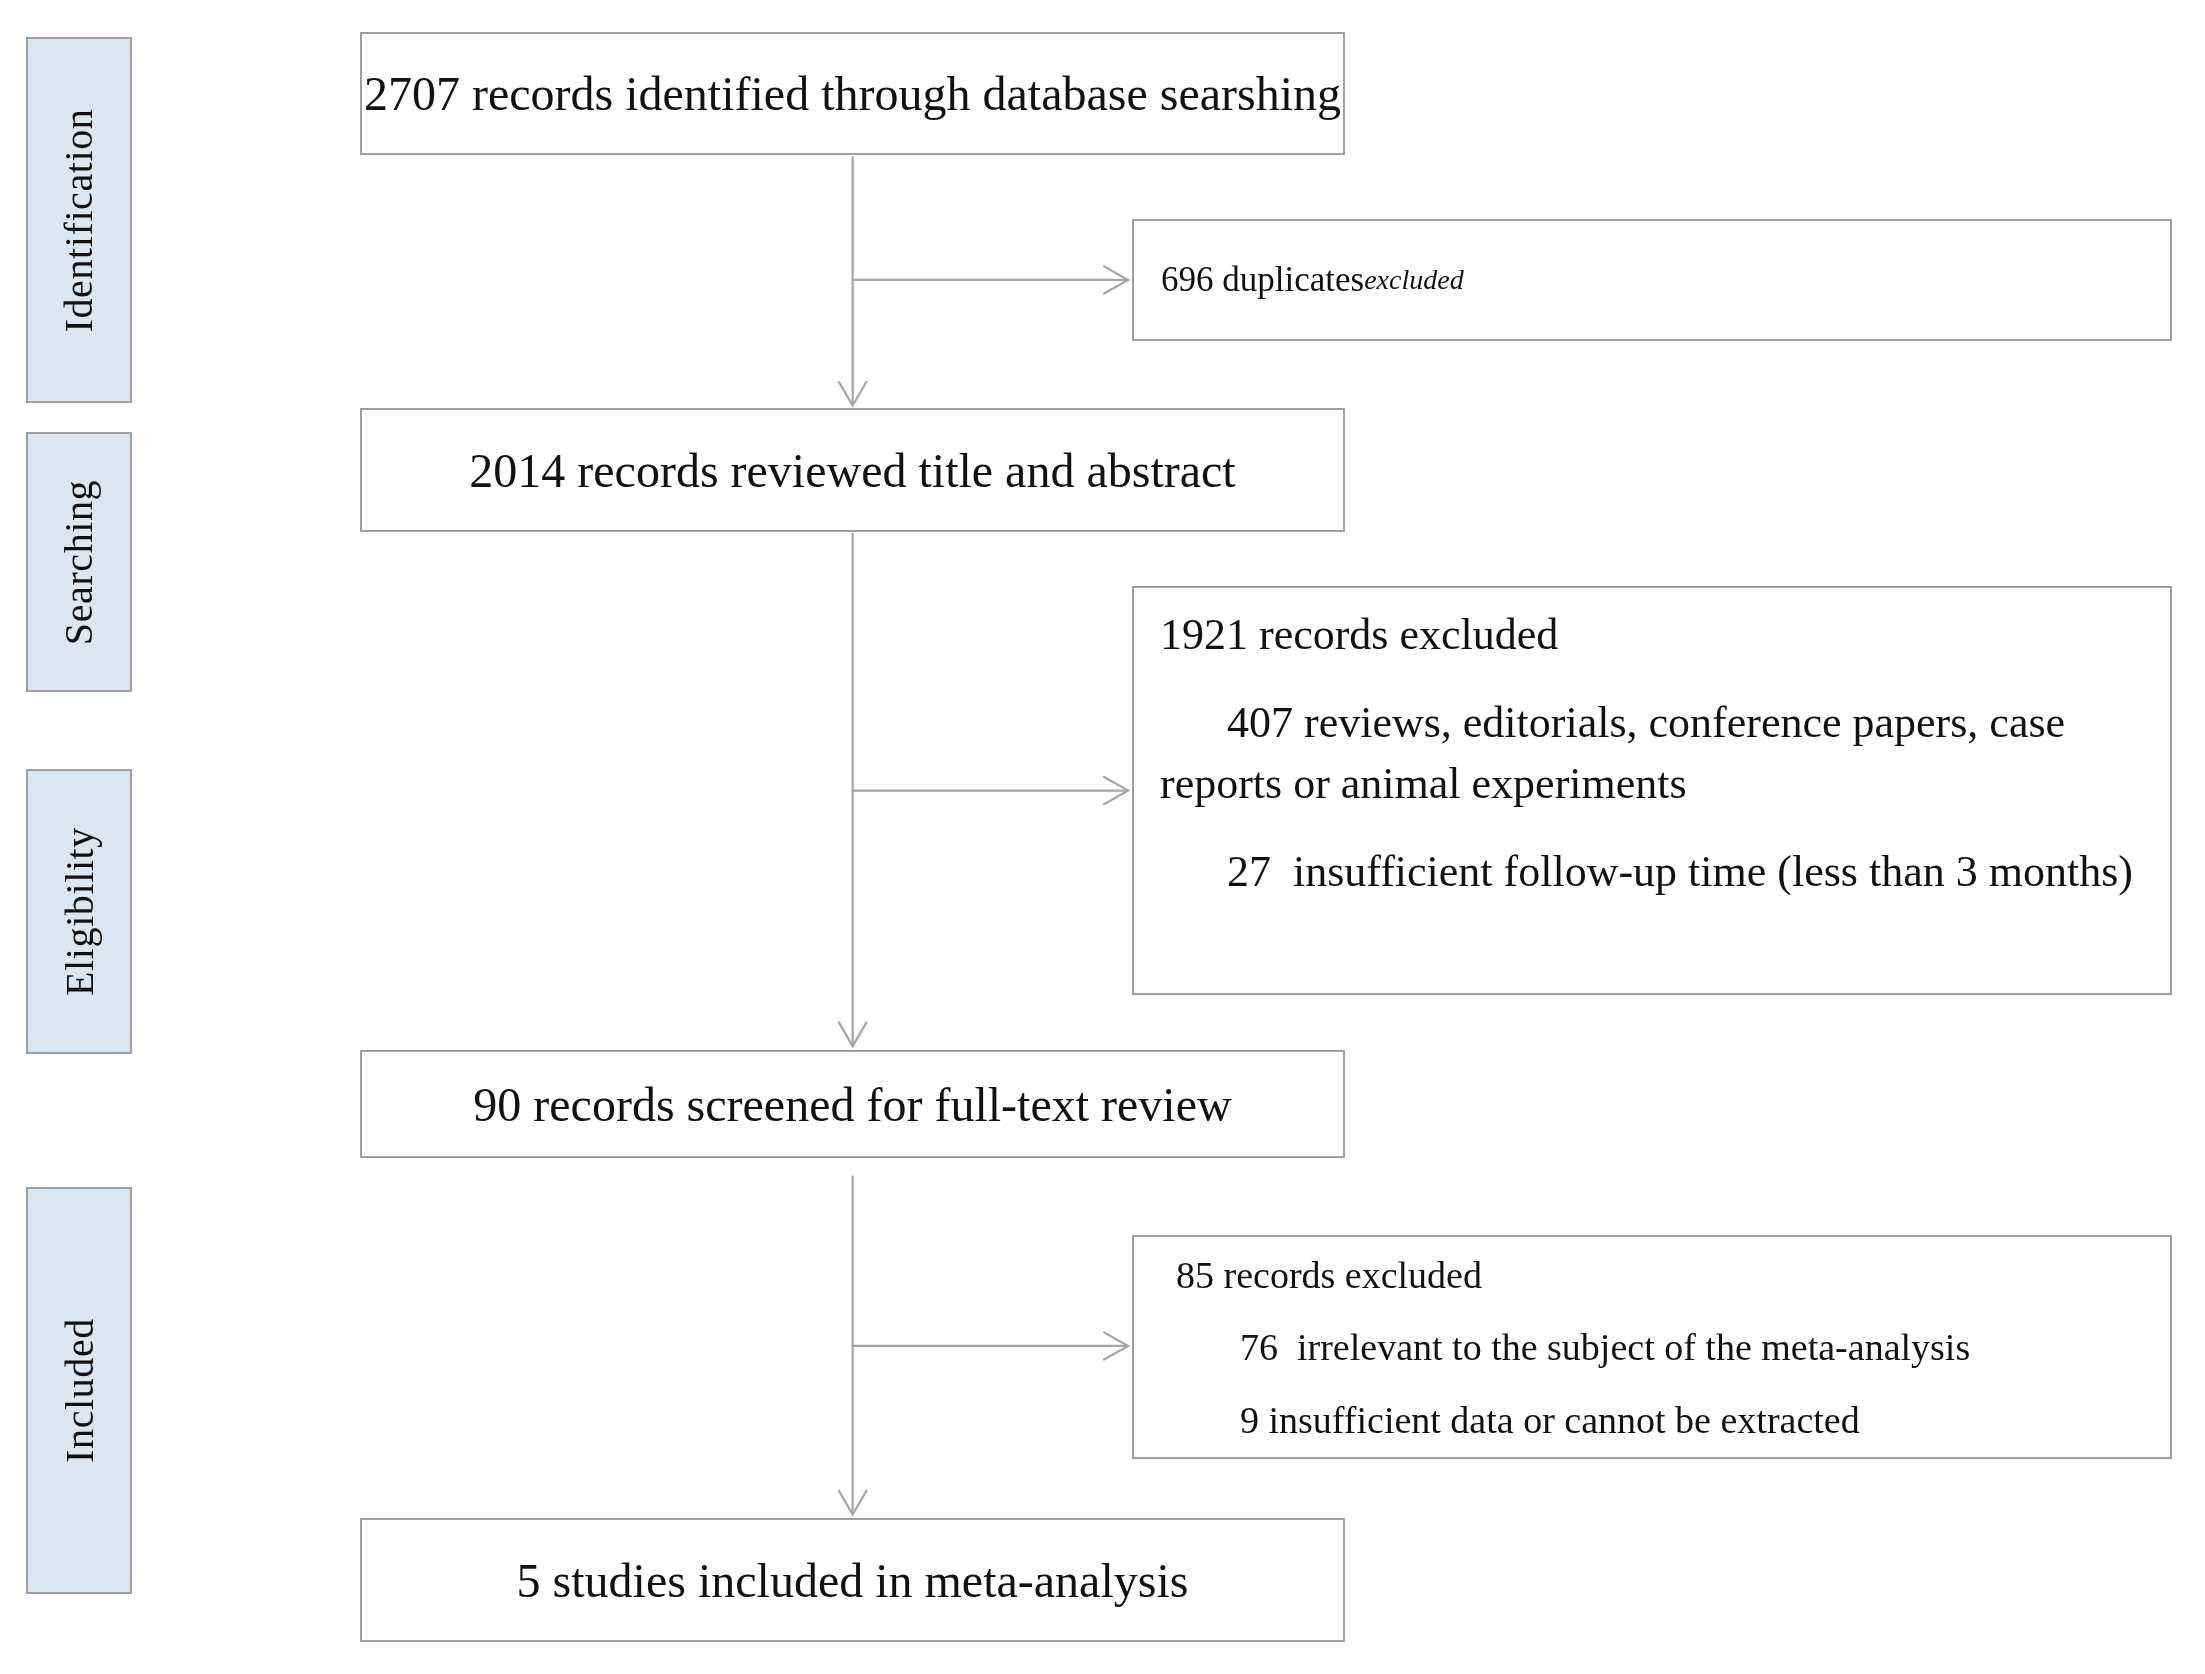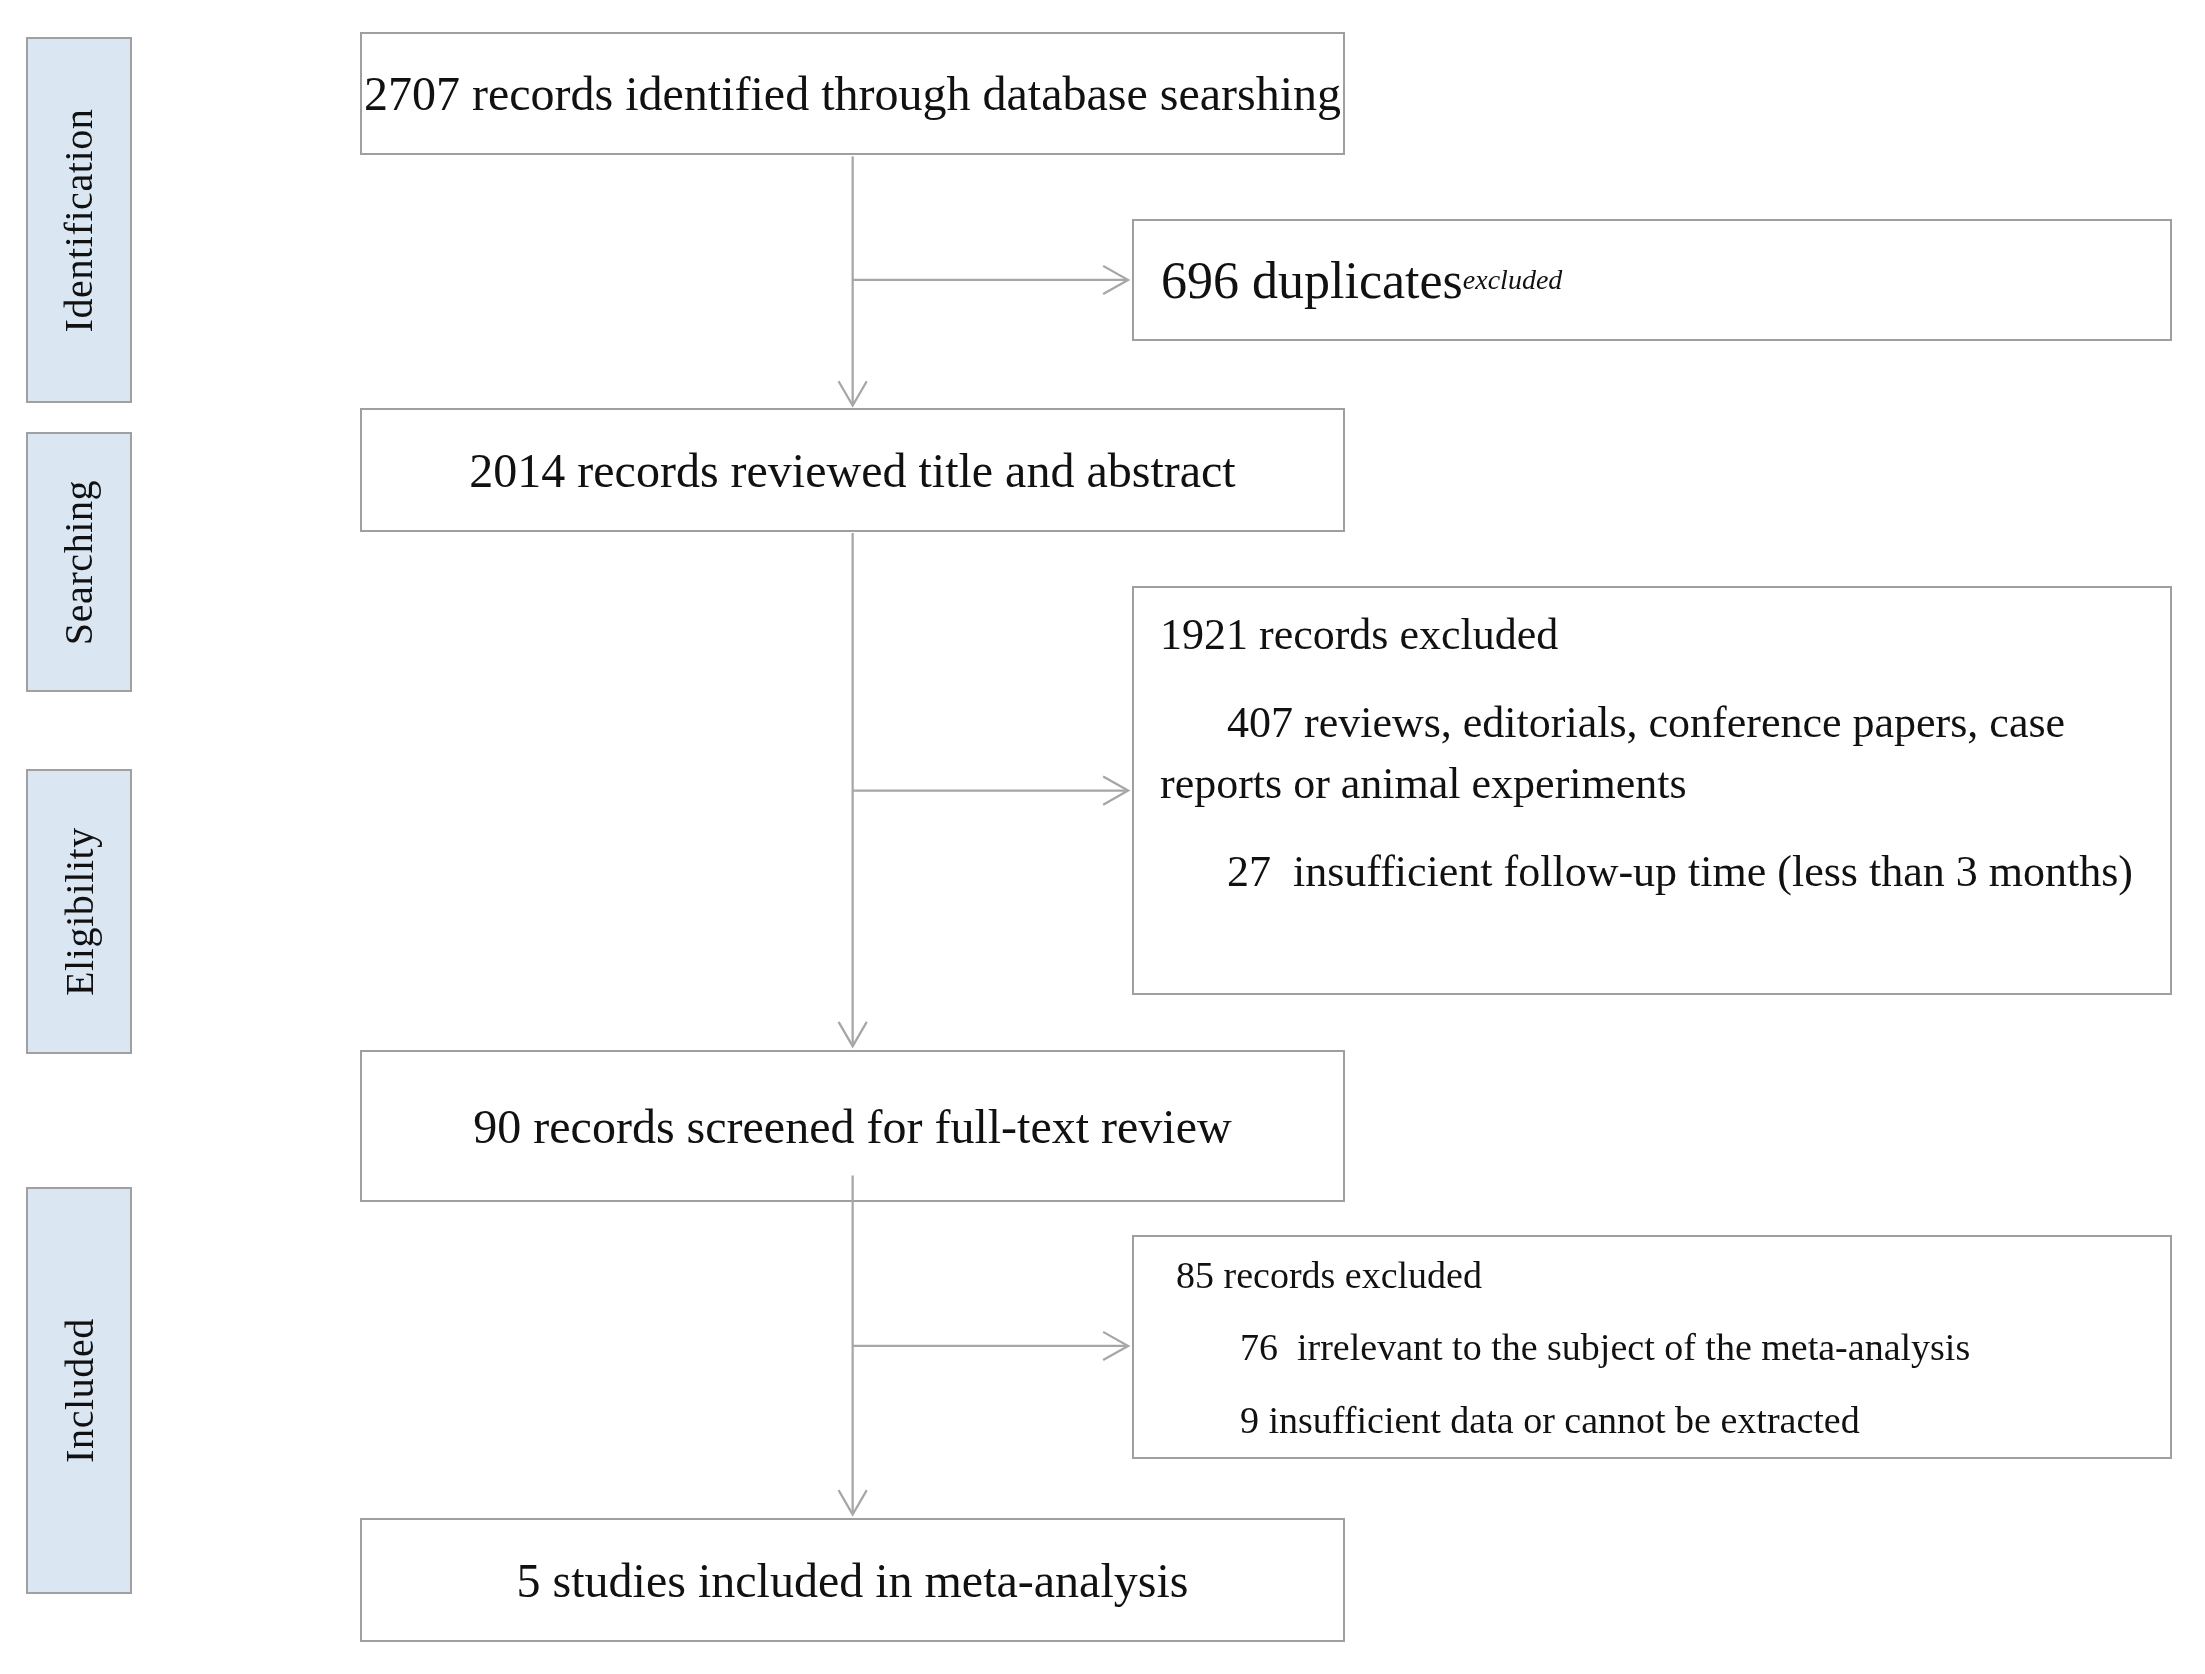--- a/index.html
+++ b/index.html
@@ -51,21 +51,21 @@
     background:#ffffff;
     border:2.6px solid #9f9f9f;
     box-sizing:border-box;
   }
   .excl-single{
     display:flex;
     align-items:center;
     justify-content:flex-start;
     padding-left:27px;
   }
-  .excl-single .big{font-size:52px;}
+  .excl-single .big{font-size:35px;}
   .excl-single .small{font-size:28px;font-style:italic;}
   .excl-multi-1{padding:16px 19px 8px 26px;font-size:44px;}
   .excl-multi-1 .excl-title{line-height:61px;}
   .excl-multi-1 .reason{line-height:61px;margin-top:27px;text-indent:67px;white-space:pre-wrap;}
   .excl-multi-2{padding:13px 19px 0 26px;font-size:38px;}
   .excl-multi-2 .excl-title{line-height:50px;}
   .excl-multi-2 .reason{line-height:50px;margin-top:22.4px;text-indent:64px;white-space:pre-wrap;}
   .arrows{position:absolute;left:0;top:0;pointer-events:none;}
 </style>
 </head>
@@ -85,21 +85,21 @@
   <div class="stage" style="top:1187px;height:407px;">
     <span>Included</span>
   </div>
 
   <div class="flowbox" style="left:360px;top:32px;width:985px;height:123px;">
     <span>2707 records identified through database searshing</span>
   </div>
   <div class="flowbox" style="left:360px;top:408px;width:985px;height:124px;">
     <span>2014 records reviewed title and abstract</span>
   </div>
-  <div class="flowbox" style="left:360px;top:1050px;width:985px;height:152px;justify-content:center;">
+  <div class="flowbox" style="left:360px;top:1050px;width:985px;height:108px;justify-content:center;">
     <span>90 records screened for full-text review</span>
   </div>
   <div class="flowbox" style="left:360px;top:1518px;width:985px;height:124px;">
     <span>5 studies included in meta-analysis</span>
   </div>
 
   <div class="exclbox excl-single" style="top:219px;height:122px;">
     <span class="big">696 duplicates</span>
       <span class="small"> excluded</span>
   </div>

